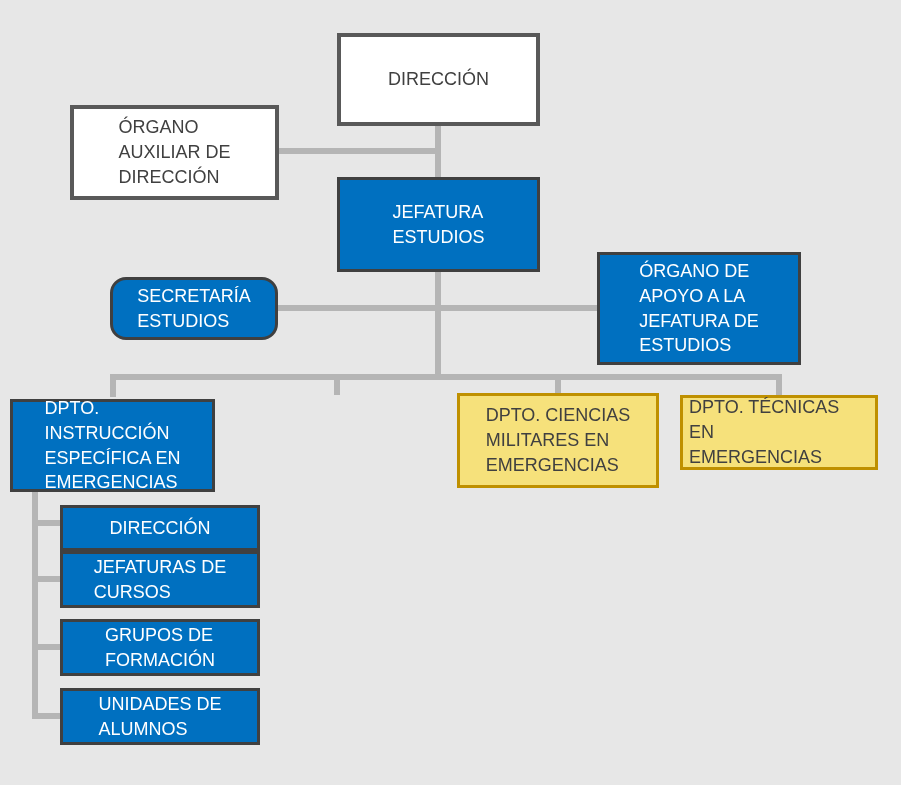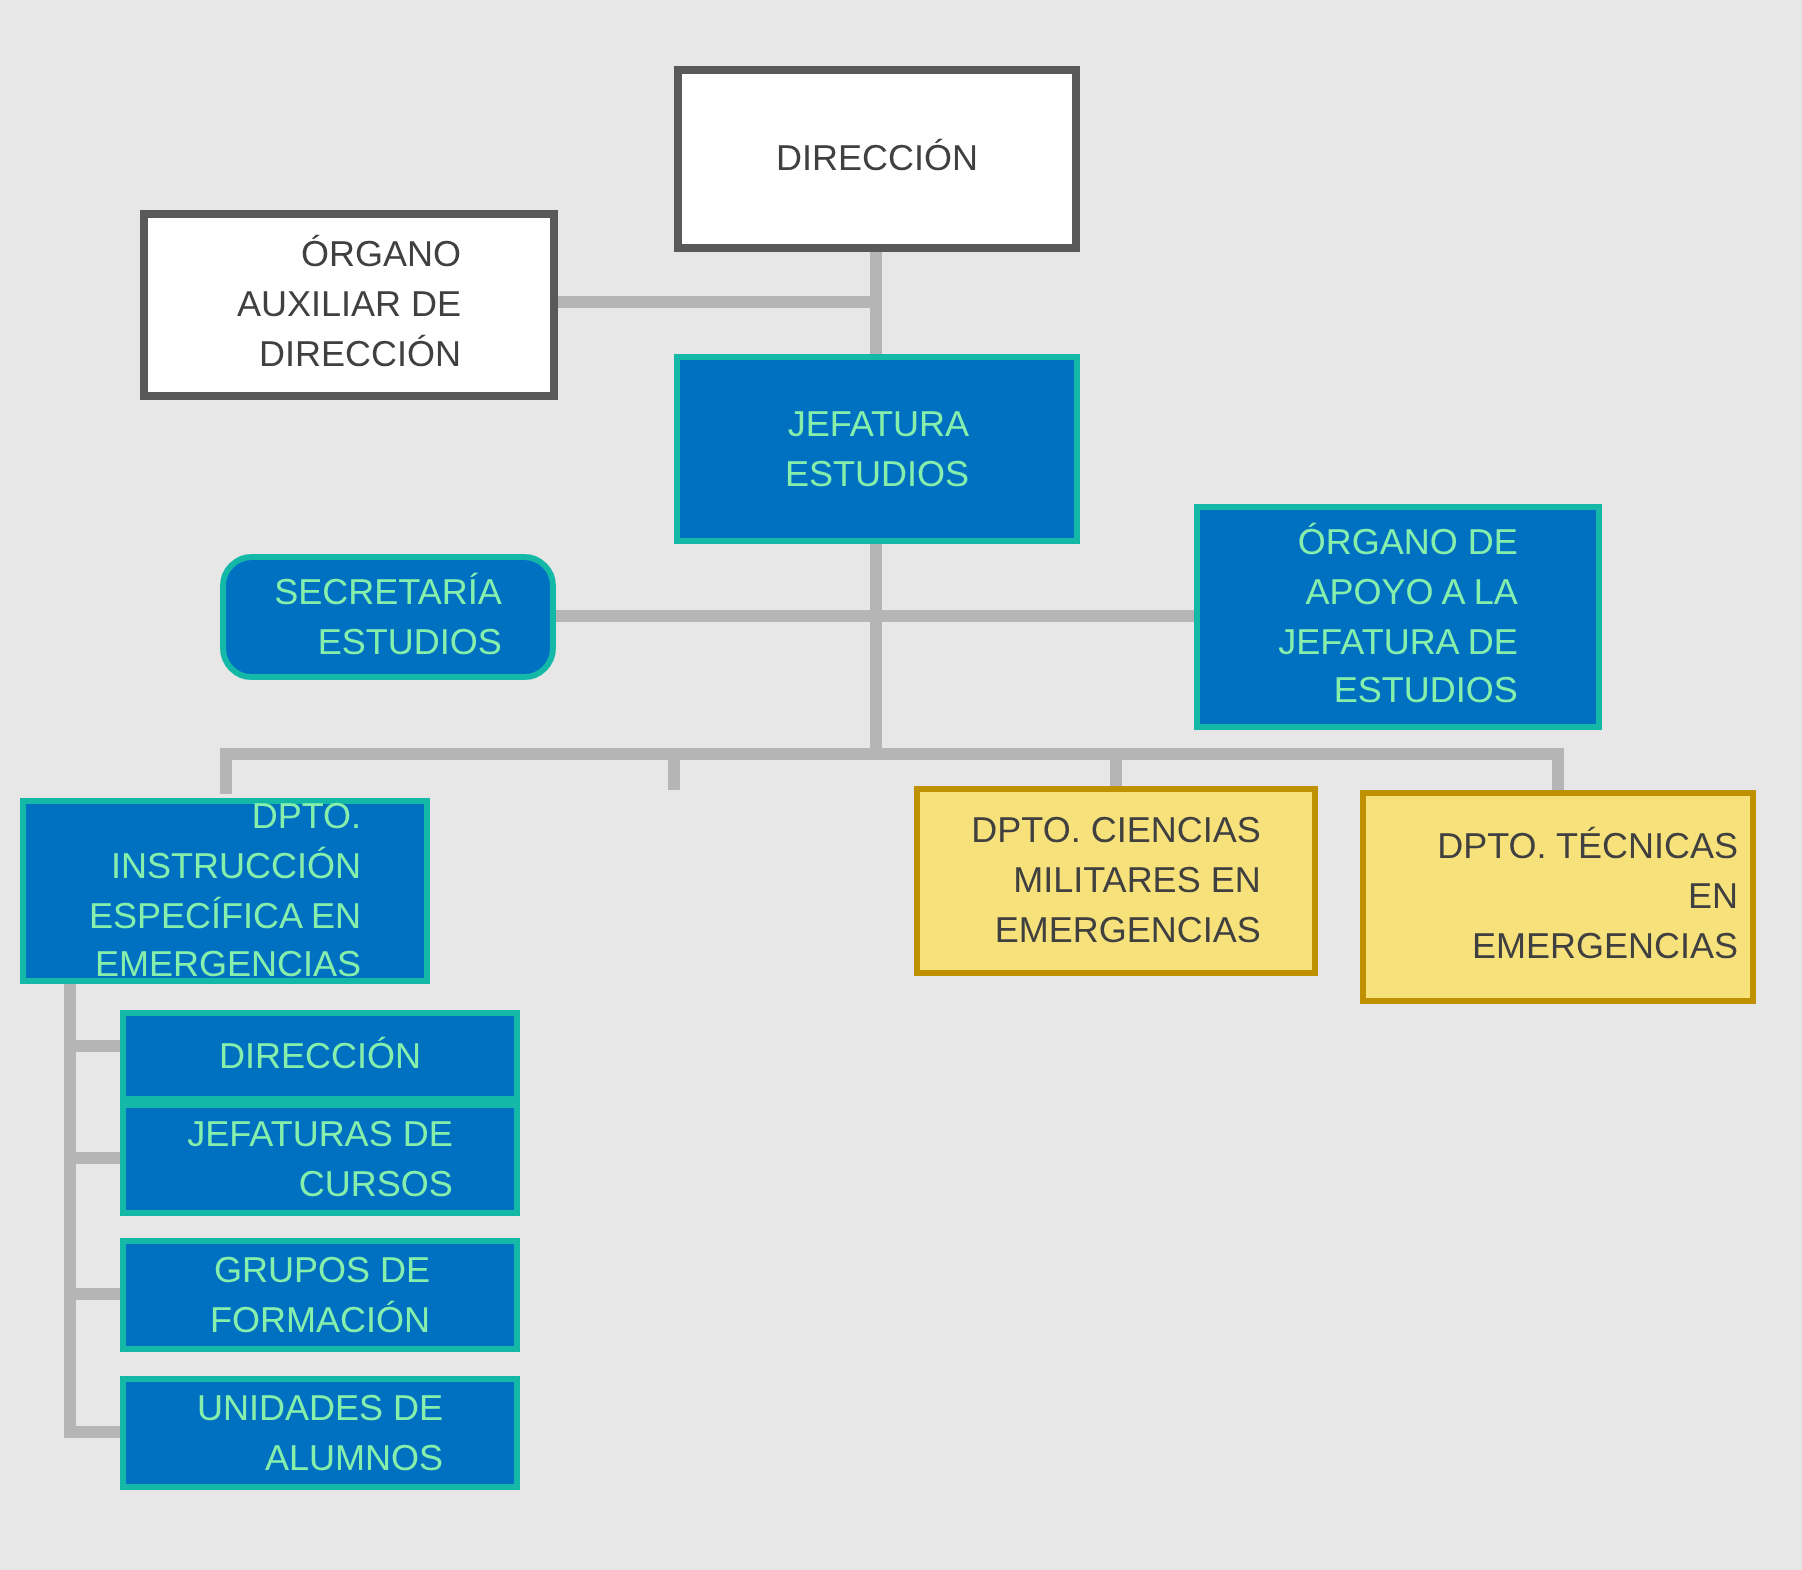--- a/index.html
+++ b/index.html
@@ -12,36 +12,36 @@
     height: 785px;
     background: #e7e7e7;
     overflow: hidden;
   }
 
   .box {
     position: absolute;
     display: flex;
     align-items: center;
     justify-content: center;
-    text-align: right;
+    text-align: left;
     font-size: 18px;
     line-height: 1.38;
     padding: 20px 6px;
     white-space: pre-line;
     z-index: 2;
   }
   .box.white {
     background: #ffffff;
     border: 4px solid #595959;
     color: #404040;
   }
   .box.blue {
     background: #0070C0;
-    border: 3px solid #14b8a6;
-    color: #86efac;
+    border: 3px solid #404040;
+    color: #ffffff;
   }
   .box.yellow {
     background: #F6E17B;
     border: 3px solid #BF9000;
     color: #404040;
   }
 
   .line {
     position: absolute;
     background: #b5b5b5;
@@ -50,21 +50,21 @@
 
   
   .n-direccion-top       { left: 337px; top: 33px;  width: 203px; height: 93px; }
   .n-organo-auxiliar     { left: 70px;  top: 105px; width: 209px; height: 95px; }
   .n-jefatura-estudios   { left: 337px; top: 177px; width: 203px; height: 95px; }
   .n-secretaria          { left: 110px; top: 277px; width: 168px; height: 63px; border-radius: 16px; }
   .n-organo-apoyo        { left: 597px; top: 252px; width: 204px; height: 113px; }
   .n-dpto-instruccion    { left: 10px;  top: 375px; width: 205px; height: 93px; margin-top: 24px; }
   .n-dpto-factor         { left: 236px; top: 393px; width: 203px; height: 97px; }
   .n-dpto-ciencias       { left: 457px; top: 393px; width: 202px; height: 95px; }
-  .n-dpto-tecnicas       { left: 680px; top: 395px; width: 198px; height: 107px; }
+  .n-dpto-tecnicas       { left: 680px; top: 395px; width: 198px; height: 75px; }
   .n-sub-direccion       { left: 60px;  top: 505px; width: 200px; height: 37px; }
   .n-sub-jefaturas       { left: 60px;  top: 551px; width: 200px; height: 57px; }
   .n-sub-grupos          { left: 60px;  top: 619px; width: 200px; height: 57px; }
   .n-sub-unidades        { left: 60px;  top: 688px; width: 200px; height: 57px; }
   .n-legend              { left: 350px; top: 591px; width: 410px; height: 35px; font-size: 18px; }
 
   
   .l-v-top        { left: 435px; top: 124px; width: 6px;  height: 55px; }
   .l-h-auxiliar   { left: 276px; top: 148px; width: 161px; height: 6px; }
   .l-v-mid        { left: 435px; top: 270px; width: 6px;  height: 110px; }

